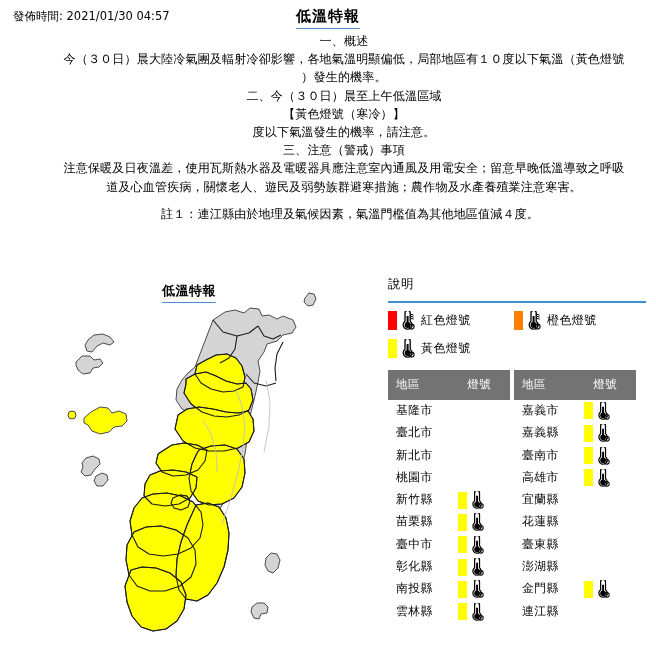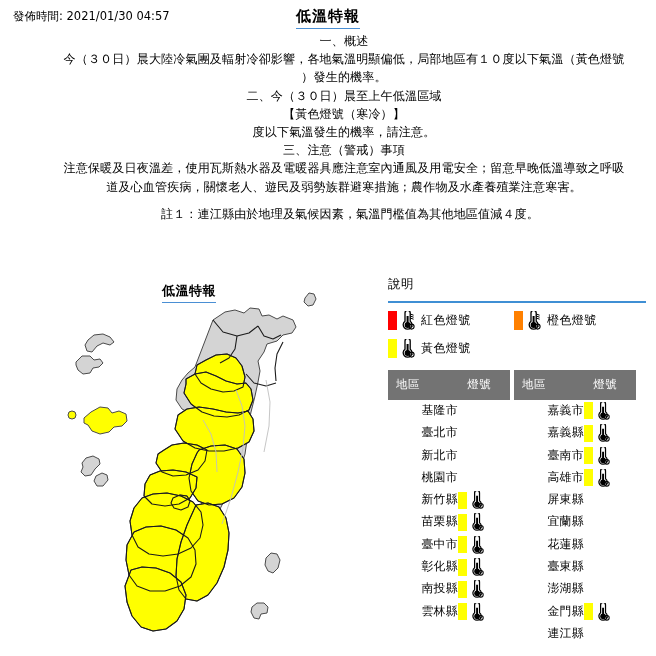--- a/index.html
+++ b/index.html
@@ -166,21 +166,20 @@
     height: 22.3px;
     display: flex;
     align-items: center;
     font-size: 11.8px;
     letter-spacing: 0.4px;
   }
   .td-region {
     width: 62px;
     padding-left: 8px;
     white-space: nowrap;
-    text-align: right;
   }
   .td-signal {
     width: 52px;
     display: flex;
     align-items: center;
   }
   .cell-swatch {
     width: 9px;
     height: 17px;
     display: inline-block;
@@ -511,24 +510,20 @@
               <svg class="cell-thermo" viewBox="0 0 18 19">
   <path d="M7,2 a2.6,2.6 0 0 1 5.2,0 l0,8.2 a4.4,4.4 0 1 1 -5.2,0 z" fill="#ffffff" stroke="#000" stroke-width="1.3"></path>
   <circle cx="9.6" cy="14.1" r="3" fill="#000"></circle>
   <rect x="8.6" y="5" width="2" height="8" fill="#000"></rect>
   <circle cx="13.6" cy="15.6" r="2.5" fill="none" stroke="#000" stroke-width="1.1"></circle>
   <path d="M12.6,15.6 l2,0 M13.6,14.2 l0,1.4" stroke="#000" stroke-width="0.9"></path>
 </svg>
             </span>
           </div>
           <div class="t-row">
-            <span class="td-region">屏東縣</span>
-            <span class="td-signal"></span>
-          </div>
-          <div class="t-row">
             <span class="td-region">宜蘭縣</span>
             <span class="td-signal"></span>
           </div>
           <div class="t-row">
             <span class="td-region">花蓮縣</span>
             <span class="td-signal"></span>
           </div>
           <div class="t-row">
             <span class="td-region">臺東縣</span>
             <span class="td-signal"></span>

